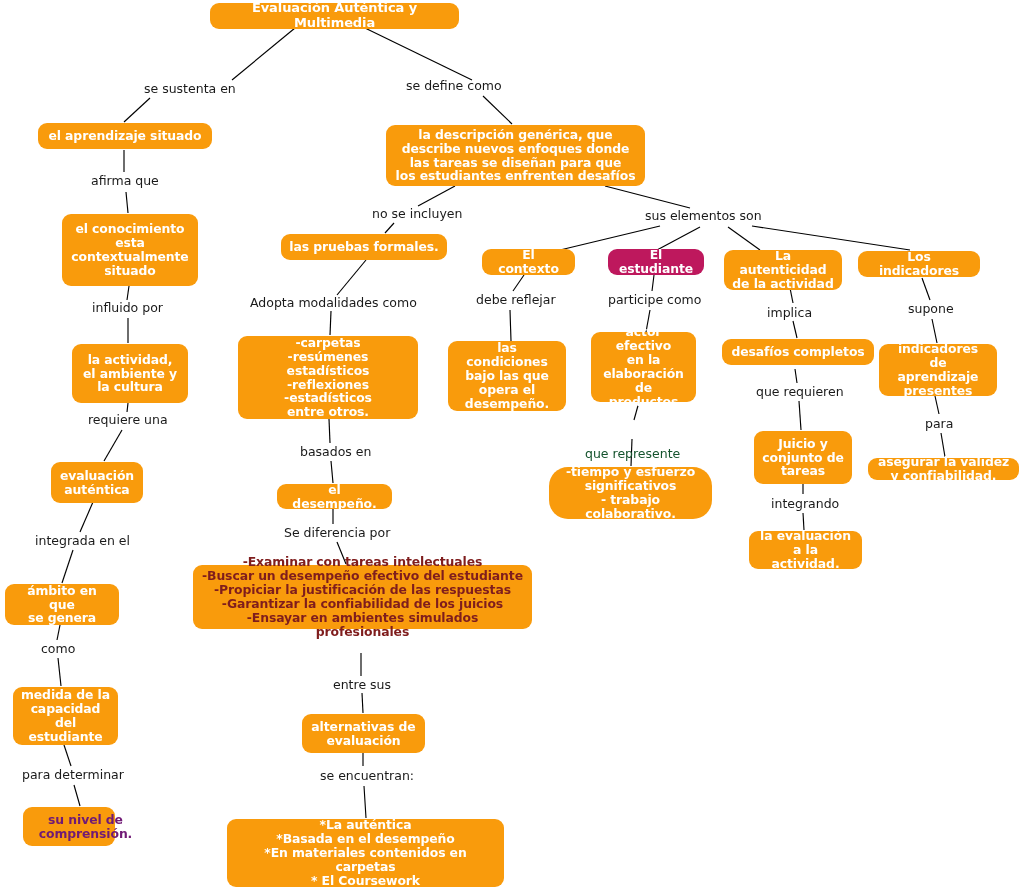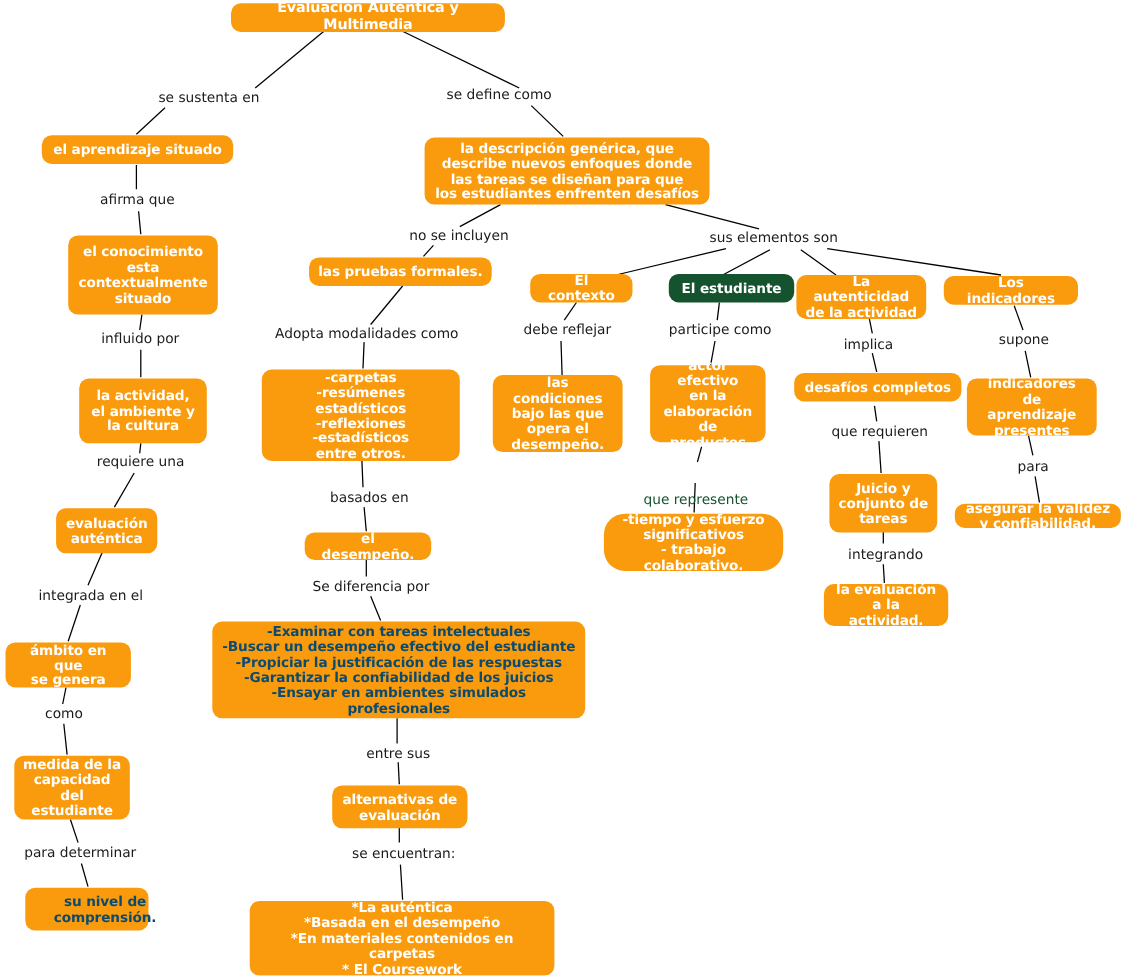--- a/index.html
+++ b/index.html
@@ -128,60 +128,60 @@
   <div class="node fs12" style="left: 51px; top: 462px; width: 92px; height: 41px; background: rgb(249, 155, 12); color: rgb(255, 255, 255);">evaluación
 auténtica</div>
 
   <div class="node fs12" style="left: 5px; top: 584px; width: 114px; height: 41px; background: rgb(249, 155, 12); color: rgb(255, 255, 255);">ámbito en que
 se genera</div>
 
   <div class="node fs12" style="left: 13px; top: 687px; width: 105px; height: 58px; background: rgb(249, 155, 12); color: rgb(255, 255, 255);">medida de la
 capacidad del
 estudiante</div>
 
-  <div class="node fs12" style="left: 23px; top: 807px; width: 112px; height: 39px; background: rgb(249, 155, 12); color: #0c4a6e; padding-left: 41px;">su nivel de
+  <div class="node fs12" style="left: 23px; top: 807px; width: 92px; height: 39px; background: rgb(249, 155, 12); color: #701a75; padding-left: 41px;">su nivel de
 comprensión.</div>
 
   <div class="node fs12" style="left: 386px; top: 125px; width: 259px; height: 61px; background: rgb(249, 155, 12); color: rgb(255, 255, 255);">la descripción genérica, que
 describe nuevos enfoques donde
 las tareas se diseñan para que
 los estudiantes enfrenten desafíos</div>
 
   <div class="node fs12" style="left: 281px; top: 234px; width: 166px; height: 26px; background: rgb(249, 155, 12); color: rgb(255, 255, 255);">las pruebas formales.</div>
 
   <div class="node fs12" style="left: 238px; top: 336px; width: 180px; height: 83px; background: rgb(249, 155, 12); color: rgb(255, 255, 255);">-carpetas
 -resúmenes estadísticos
 -reflexiones
 -estadísticos
 entre otros.</div>
 
   <div class="node fs12" style="left: 277px; top: 484px; width: 115px; height: 25px; background: rgb(249, 155, 12); color: rgb(255, 255, 255);">el desempeño.</div>
 
-  <div class="node fs12" style="left: 193px; top: 565px; width: 339px; height: 88px; background: rgb(249, 155, 12); color: #0c4a6e;">-Examinar con tareas intelectuales
+  <div class="node fs12" style="left: 193px; top: 565px; width: 339px; height: 64px; background: rgb(249, 155, 12); color: #7f1d1d;">-Examinar con tareas intelectuales
 -Buscar un desempeño efectivo del estudiante
 -Propiciar la justificación de las respuestas
 -Garantizar la confiabilidad de los juicios
 -Ensayar en ambientes simulados profesionales</div>
 
   <div class="node fs12" style="left: 302px; top: 714px; width: 123px; height: 39px; background: rgb(249, 155, 12); color: rgb(255, 255, 255);">alternativas de
 evaluación</div>
 
   <div class="node fs12" style="left: 227px; top: 819px; width: 277px; height: 68px; background: rgb(249, 155, 12); color: rgb(255, 255, 255);">*La auténtica
 *Basada en el desempeño
 *En materiales contenidos en carpetas
 * El Coursework</div>
 
   <div class="node fs12" style="left: 482px; top: 249px; width: 93px; height: 26px; background: rgb(249, 155, 12); color: rgb(255, 255, 255);">El contexto</div>
 
   <div class="node fs12" style="left: 448px; top: 341px; width: 118px; height: 70px; background: rgb(249, 155, 12); color: rgb(255, 255, 255);">las condiciones
 bajo las que
 opera el
 desempeño.</div>
 
-  <div class="node fs12" style="left: 608px; top: 249px; width: 114px; height: 26px; background: #14532d; color: rgb(255, 255, 255);">El estudiante</div>
+  <div class="node fs12" style="left: 608px; top: 249px; width: 96px; height: 26px; background: #be185d; color: rgb(255, 255, 255);">El estudiante</div>
 
   <div class="node fs12" style="left: 591px; top: 332px; width: 105px; height: 70px; background: rgb(249, 155, 12); color: rgb(255, 255, 255);">actor efectivo
 en la
 elaboración
 de productos</div>
 
   <div class="node fs12" style="left: 549px; top: 467px; width: 163px; height: 52px; background: rgb(249, 155, 12); color: rgb(255, 255, 255); border-radius: 19px;">-tiempo y esfuerzo
 significativos
 - trabajo colaborativo.</div>
 

